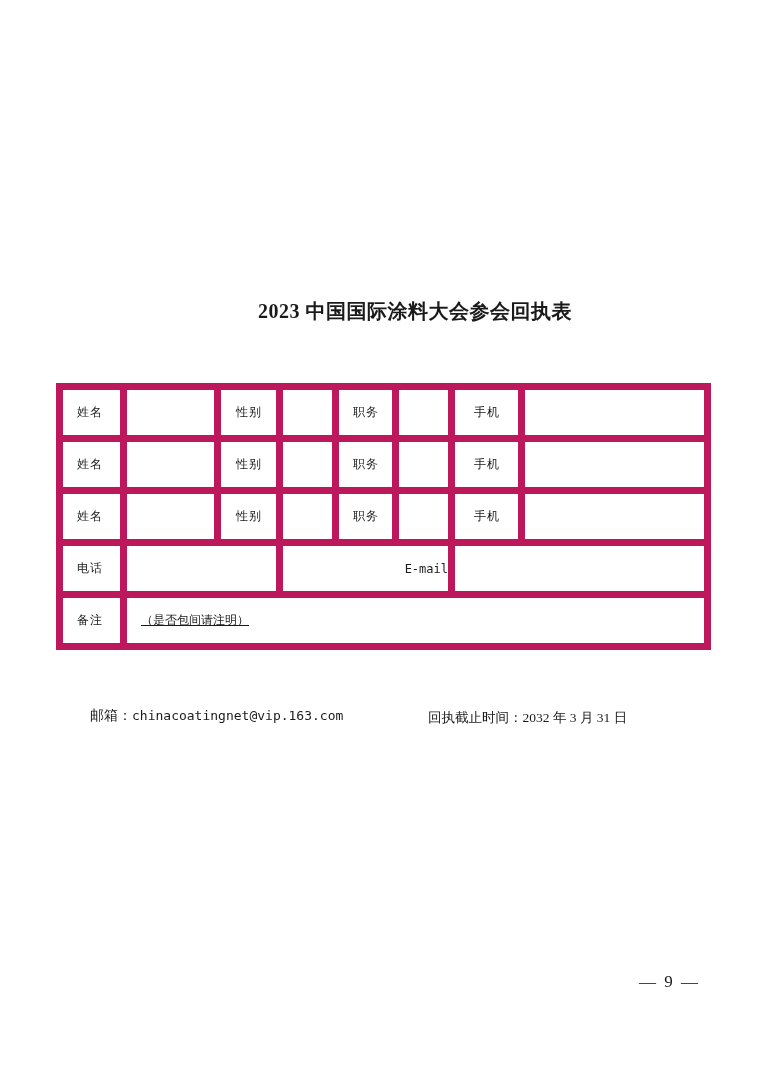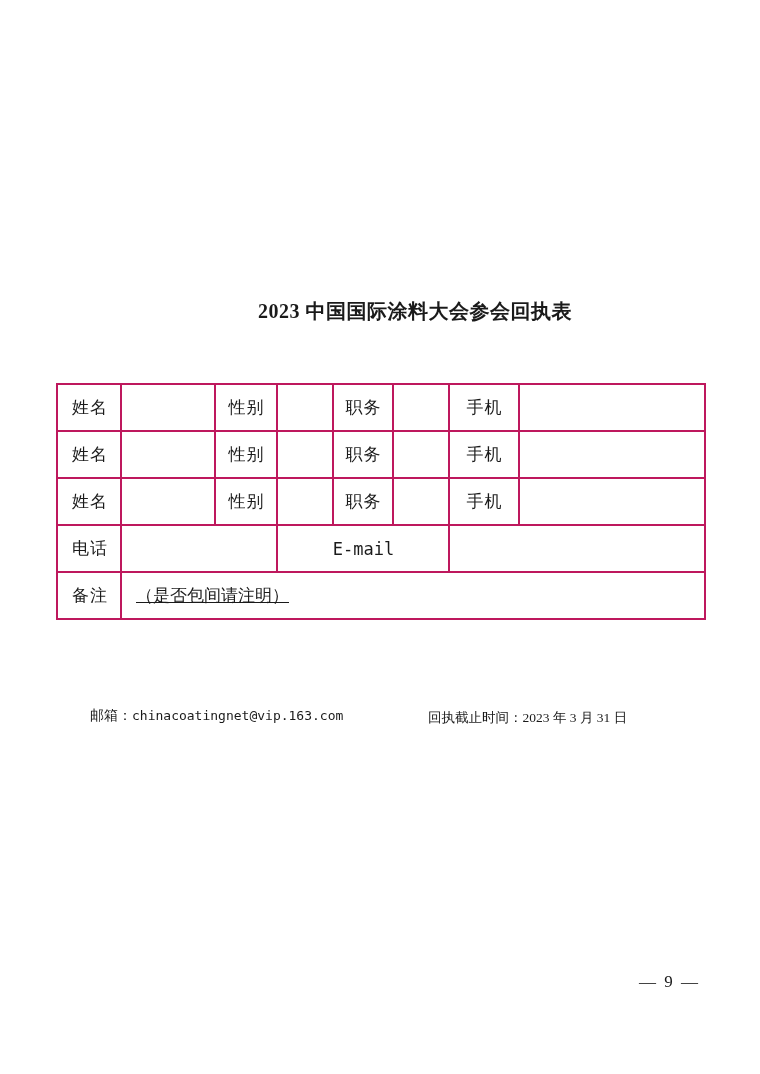--- a/index.html
+++ b/index.html
@@ -35,23 +35,23 @@
   }
   table.form {
     position: absolute;
     left: 56px;
     top: 383px;
     width: 648px;
     border-collapse: collapse;
     table-layout: fixed;
   }
   table.form td {
-    border: 2px solid #be185d;
+    border: 7px solid #be185d;
     height: 45px;
-    font-size: 17px;
+    font-size: 12px;
     padding: 0 0 0 1px;
     vertical-align: middle;
   }
   .lbl {
     text-align: center;
     font-family: Liberation Serif, serif;
     font-size: 15px;
     letter-spacing: 1px;
   }
   .lbl-left {
@@ -62,21 +62,21 @@
   }
   .cell-empty { }
   .note-cell {
     text-align: left;
     padding-left: 14px !important;
     font-family: "Liberation Sans", sans-serif;
     font-size: 14px;
     text-decoration: underline;
   }
   .email-lbl {
-    text-align: center;
+    text-align: right;
     font-family: "DejaVu Sans Mono", monospace;
     font-size: 14px;
   }
   .footer-row {
     position: absolute;
     left: 56px;
     top: 707px;
     width: 660px;
     font-size: 14px;
   }
@@ -166,18 +166,18 @@
         <td class="lbl-left">备注</td>
         <td class="note-cell" colspan="7">（是否包间请注明）</td>
       </tr>
     </tbody>
   </table>
 
   <div class="footer-row">
     <div class="footer-mail">
       <span>邮箱：</span><span class="mono">chinacoatingnet@vip.163.com</span>
     </div>
-    <div class="footer-deadline">回执截止时间：2023 年 3 月 31 日</div>
+    <div class="footer-deadline">回执截止时间：2032 年 3 月 31 日</div>
   </div>
 
   <div class="page-number">— 9 —</div>
 
 </div>
 
 </body></html>

